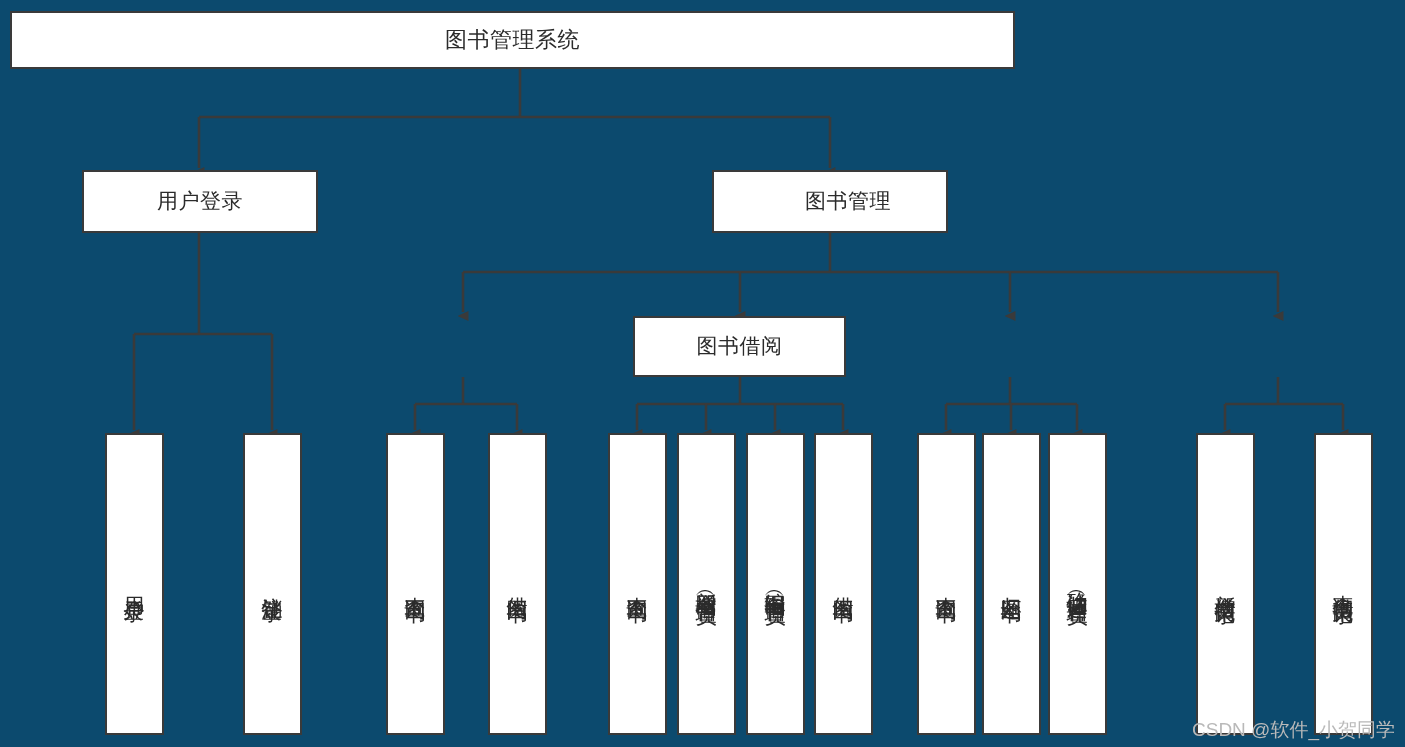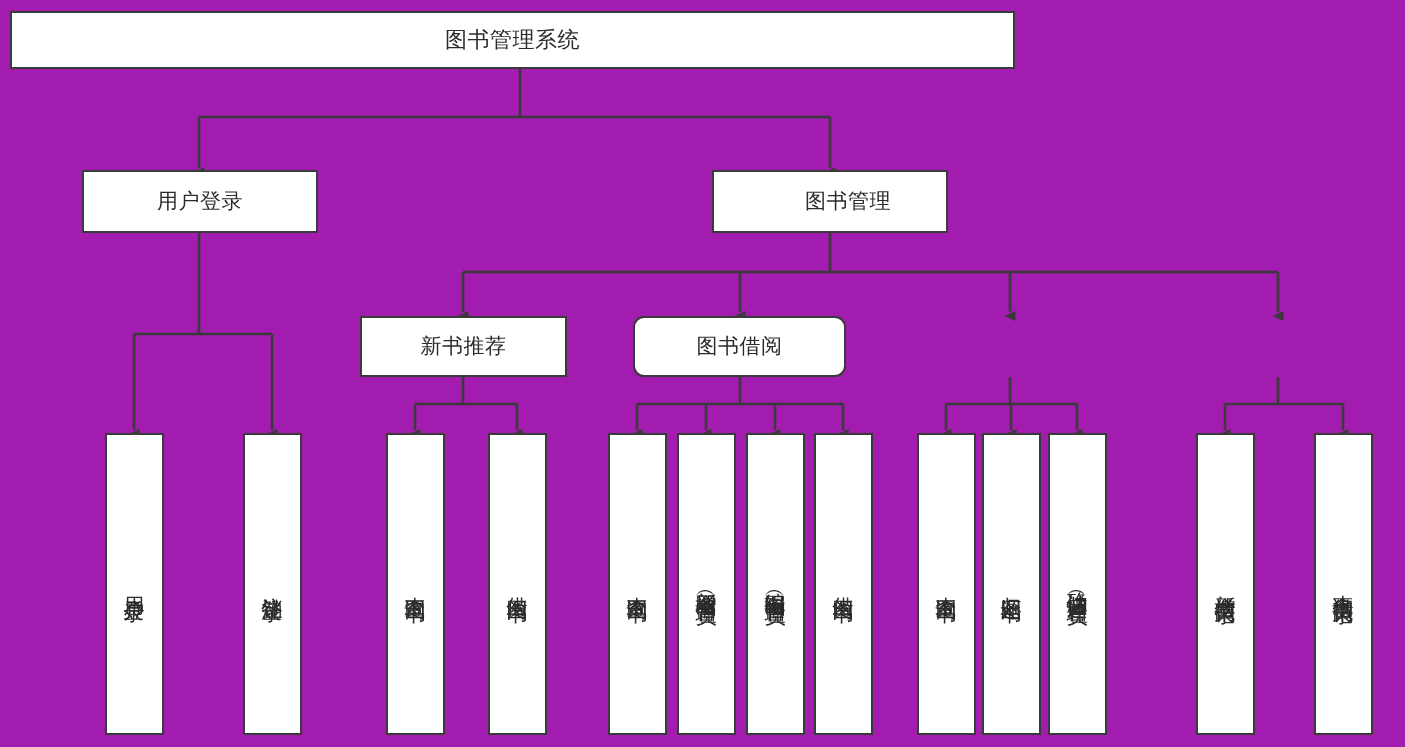--- a/index.html
+++ b/index.html
@@ -8,21 +8,21 @@
     padding: 0;
     background: #ffffff;
   }
   body {
     font-family: "Liberation Sans", "DejaVu Sans", sans-serif;
   }
   #canvas {
     position: relative;
     width: 1405px;
     height: 747px;
-    background: #a21caf;
+    background: #0c4a6e;
     overflow: hidden;
   }
   svg.edges {
     position: absolute;
     left: 0;
     top: 0;
     width: 1405px;
     height: 747px;
     pointer-events: none;
   }
@@ -127,24 +127,21 @@
     <span class="node-label">图书管理系统</span>
   </div>
 
   <div class="node horiz" style="left:82px; top:170px; width:236px; height:63px;">
     <span class="node-label">用户登录</span>
   </div>
   <div class="node horiz" style="left:712px; top:170px; width:236px; height:63px;padding-left:36px;">
     <span class="node-label">图书管理</span>
   </div>
 
-  <div class="node horiz" style="left:360px; top:316px; width:207px; height:61px;">
-    <span class="node-label">新书推荐</span>
-  </div>
-  <div class="node horiz" style="left:633px; top:316px; width:213px; height:61px;border-radius:11px;">
+  <div class="node horiz" style="left:633px; top:316px; width:213px; height:61px;">
     <span class="node-label">图书借阅</span>
   </div>
 
   <div class="node vert" style="left:105px; top:433px; width:59px; height:302px;">
     <span class="node-label">用户登录</span>
   </div>
   <div class="node vert" style="left:243px; top:433px; width:59px; height:302px;">
     <span class="node-label">注销登录</span>
   </div>
 
@@ -178,14 +175,15 @@
     <span class="node-label">确认归还（管理员）</span>
   </div>
 
   <div class="node vert" style="left:1196px; top:433px; width:59px; height:302px;">
     <span class="node-label">新增借阅记录</span>
   </div>
   <div class="node vert" style="left:1314px; top:433px; width:59px; height:302px;">
     <span class="node-label">查询借阅记录</span>
   </div>
 
+  <div class="watermark" style="left:1192px; top:717px;">CSDN @软件_小贺同学</div>
 
 </div>
 
 </body></html>

